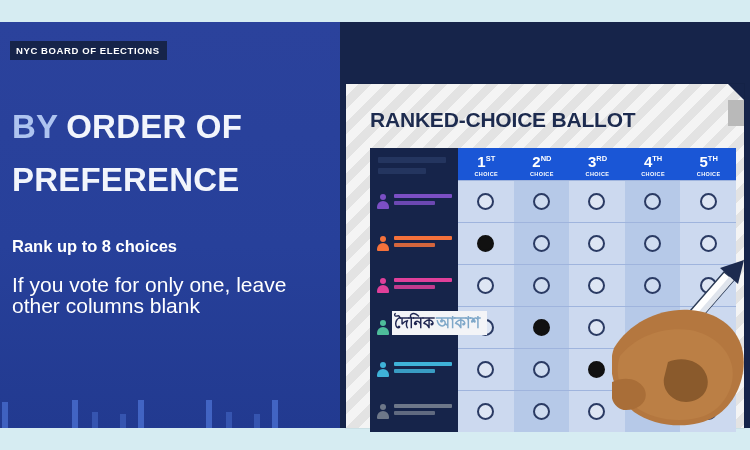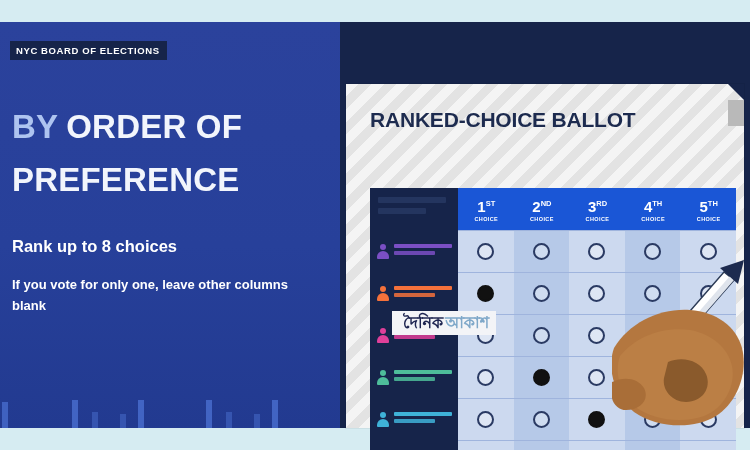--- a/index.html
+++ b/index.html
@@ -34,21 +34,21 @@
   
   .headline { position:absolute; left:12px; top:92px; width:320px; }
   .hl-line { font-size:33px; font-weight:bold; line-height:37px; letter-spacing:.2px; white-space:nowrap; }
   .hl-light { color:#aec4f0; }
   .hl-white { color:#f2f5fc;margin-top:16px; }
   .hl-row { display:flex; align-items:baseline; gap:8px; }
 
   
   .subcopy { position:absolute; left:12px; top:236px; width:300px; color:#ffffff; }
   .sub1 { font-size:16.5px; font-weight:bold; line-height:20px; margin-bottom:18px; white-space:nowrap; }
-  .sub2 { font-size:13px; font-weight:bold; line-height:21px; }
+  .sub2 { font-size:21px; font-weight:normal; line-height:21px; }
 
   
   .bars { position:absolute; left:0; bottom:22px; width:340px; height:32px; }
   .bar { position:absolute; bottom:0; width:6px; background:#4a6fd0; opacity:.55; }
 
   
   .paper {
     position:absolute; left:346px; top:84px; width:398px; height:344px;
     background:#f2f2f2;
     background-image:repeating-linear-gradient(135deg,
@@ -65,21 +65,21 @@
     background:#b9b9b9;
   }
   .paper-title {
     position:absolute; left:24px; top:24px;
     font-size:21px; font-weight:bold; color:#1d2b4f; letter-spacing:-0.2px;
     white-space:nowrap;
   }
 
   
   .table { position:absolute; left:24px; top:64px; width:366px; }
-  .thead { display:flex; height:42px;margin-top:40px; }
+  .thead { display:flex; height:32px; }
   .th-name { width:88px; background:#16244a; padding:9px 8px; }
   .ph-bar { height:6px; background:#24355f; margin-bottom:5px; border-radius:1px; }
   .ph-bar.w1 { width:68px; }
   .ph-bar.w2 { width:48px; }
   .th-choice {
     flex:1; background:#1a56d6; color:#fff;
     display:flex; flex-direction:column; align-items:center; justify-content:center;
     border-left:1px solid #1a56d6;
   }
   .th-num { font-size:15px; font-weight:bold; line-height:14px; }
@@ -107,21 +107,21 @@
   }
   .bubble.filled { background:#111111; border-color:#111111; }
 
   
   .hand { position:absolute; left:612px; top:252px; width:138px; height:176px; }
   .hand svg { display:block; }
 
   
   .watermark {
     position:absolute; left:392px; top:311px;
-    background:#f3f4f7; padding:3px 7px 4px 11px;
+    background:#f3f4f7; padding:3px 7px 4px 2px;
     display:flex; align-items:baseline; gap:2px;
     font-size:16px; font-weight:bold; line-height:17px;
     white-space:nowrap;
   }
   .wm-a { color:#1d2450; }
   .wm-b { color:#7fa8c9; }
 </style>
 </head>
 <body>
 

